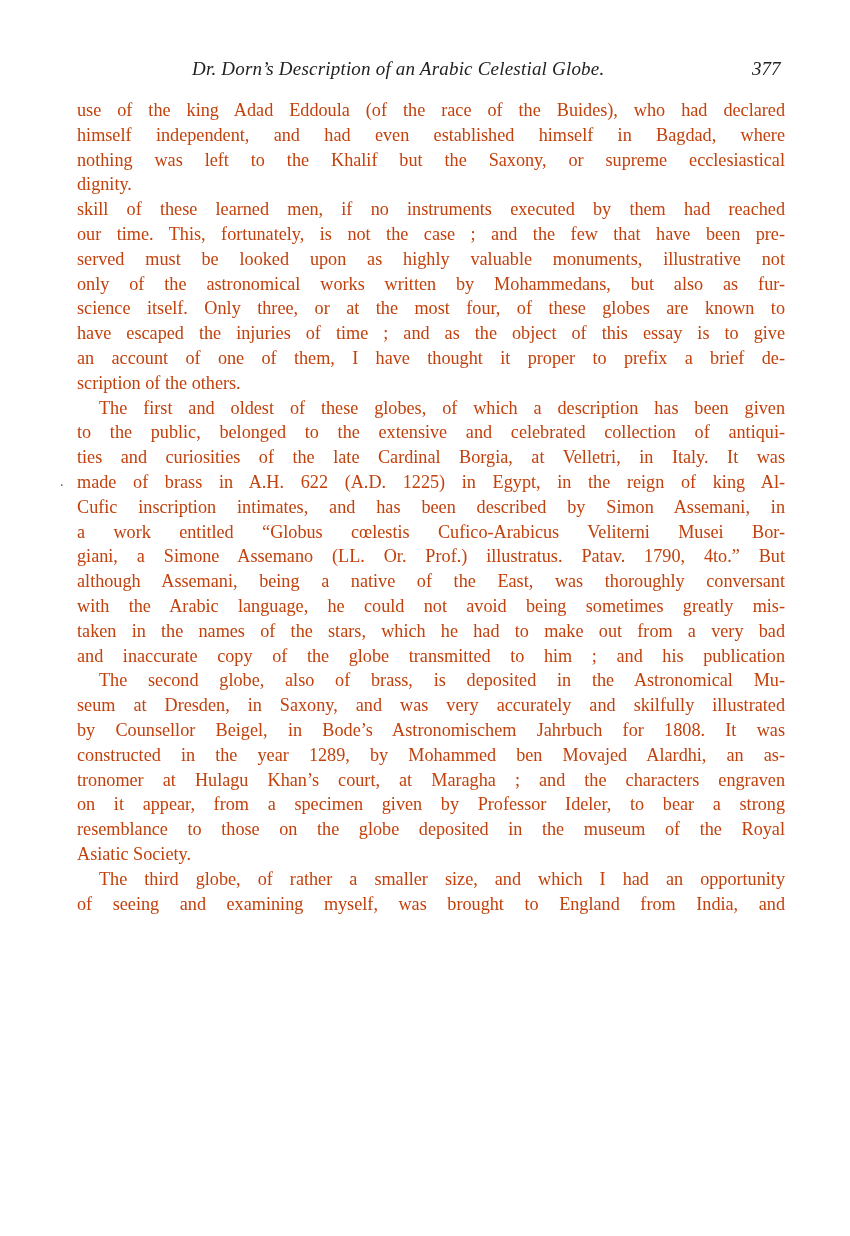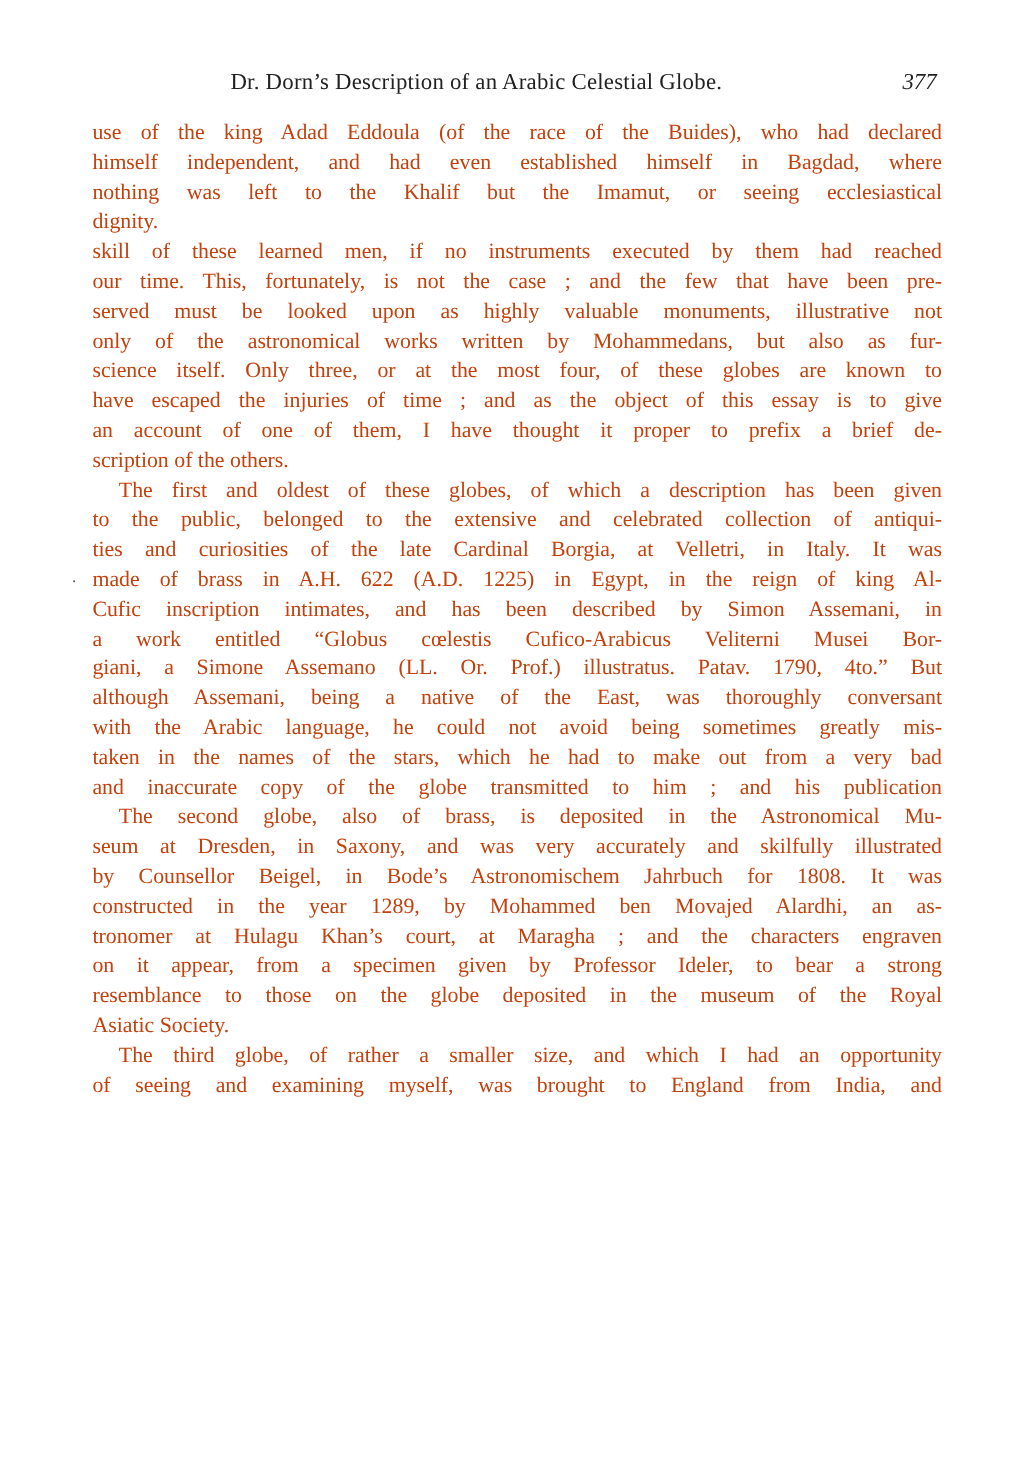--- a/index.html
+++ b/index.html
@@ -1,19 +1,19 @@
 <!DOCTYPE html>
 <html><head>
 <meta charset="utf-8">
 <style>
   html, body { margin: 0; padding: 0; background: #ffffff; }
   body { width: 850px; height: 1236px; position: relative; overflow: hidden;
          font-family: "Liberation Serif", "DejaVu Serif", serif; color: #1a1a1a; }
   .header { position: absolute; top: 58px; left: 0; width: 850px; height: 30px; }
-  .running-title { position: absolute; left: 192px; top: 0; font-size: 19px; letter-spacing: 0.2px; color: #222; }
+  .running-title { position: absolute; left: 192px; top: 0; font-style: italic; font-size: 19px; letter-spacing: 0.2px; color: #222; }
   .page-number { position: absolute; left: 752px; top: 0; font-size: 19px; color: #222; font-style: italic; }
   .body-text { position: absolute; left: 77px; top: 98px; width: 708px; }
   .line { display: block; height: 24.8px; line-height: 24.8px; font-size: 18.2px; white-space: nowrap;
           text-align: justify; text-align-last: justify; color: #c2410c; }
   .line.last { text-align-last: left; }
   .line.indent { padding-left: 22px; }
   .stray-mark { position: absolute; left: 60px; top: 474px; font-size: 14px; color: #555; }
 </style>
 </head>
 <body>
@@ -22,21 +22,21 @@
   <span class="running-title">Dr. Dorn’s Description of an Arabic Celestial Globe.</span>
   <span class="page-number">377</span>
 </div>
 
 <span class="stray-mark">.</span>
 
 <div class="body-text">
   <div>
     <span class="line">use of the king Adad Eddoula (of the race of the Buides), who had declared</span>
     <span class="line">himself independent, and had even established himself in Bagdad, where</span>
-    <span class="line">nothing was left to the Khalif but the Imamut, or seeing ecclesiastical</span>
+    <span class="line">nothing was left to the Khalif but the Saxony, or supreme ecclesiastical</span>
     <span class="line last">dignity.</span>
   </div>
   <div>
     <span class="line">skill of these learned men, if no instruments executed by them had reached</span>
     <span class="line">our time. This, fortunately, is not the case ; and the few that have been pre-</span>
     <span class="line">served must be looked upon as highly valuable monuments, illustrative not</span>
     <span class="line">only of the astronomical works written by Mohammedans, but also as fur-</span>
     <span class="line">science itself. Only three, or at the most four, of these globes are known to</span>
     <span class="line">have escaped the injuries of time ; and as the object of this essay is to give</span>
     <span class="line">an account of one of them, I have thought it proper to prefix a brief de-</span>

